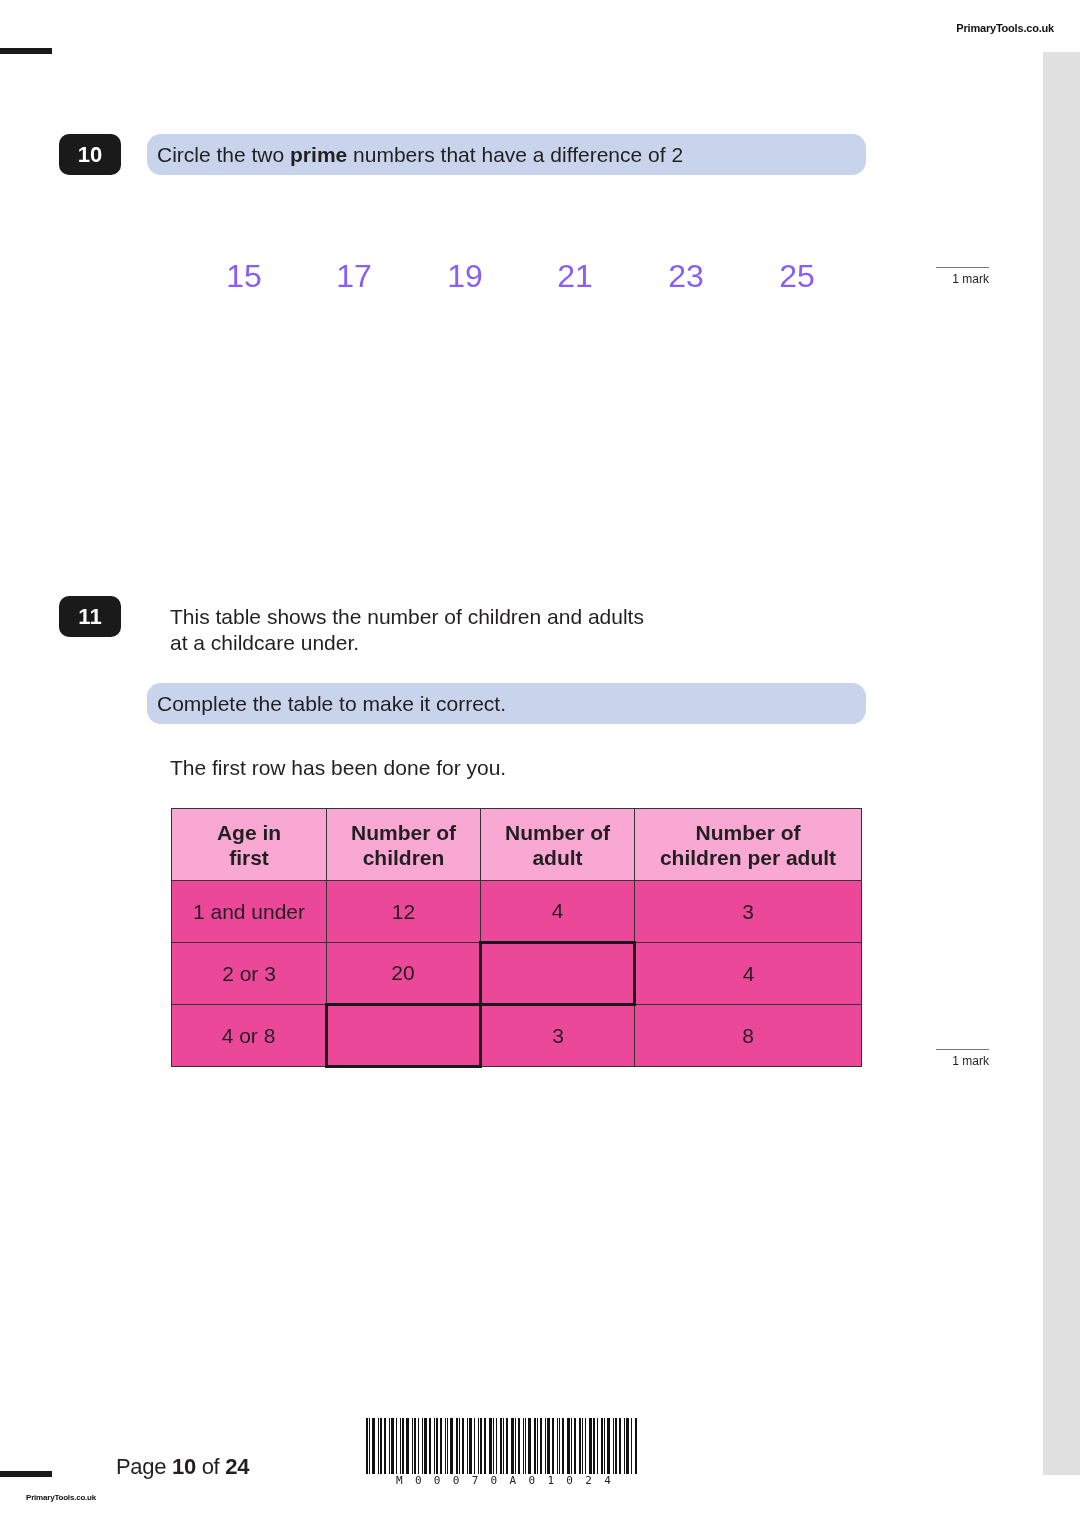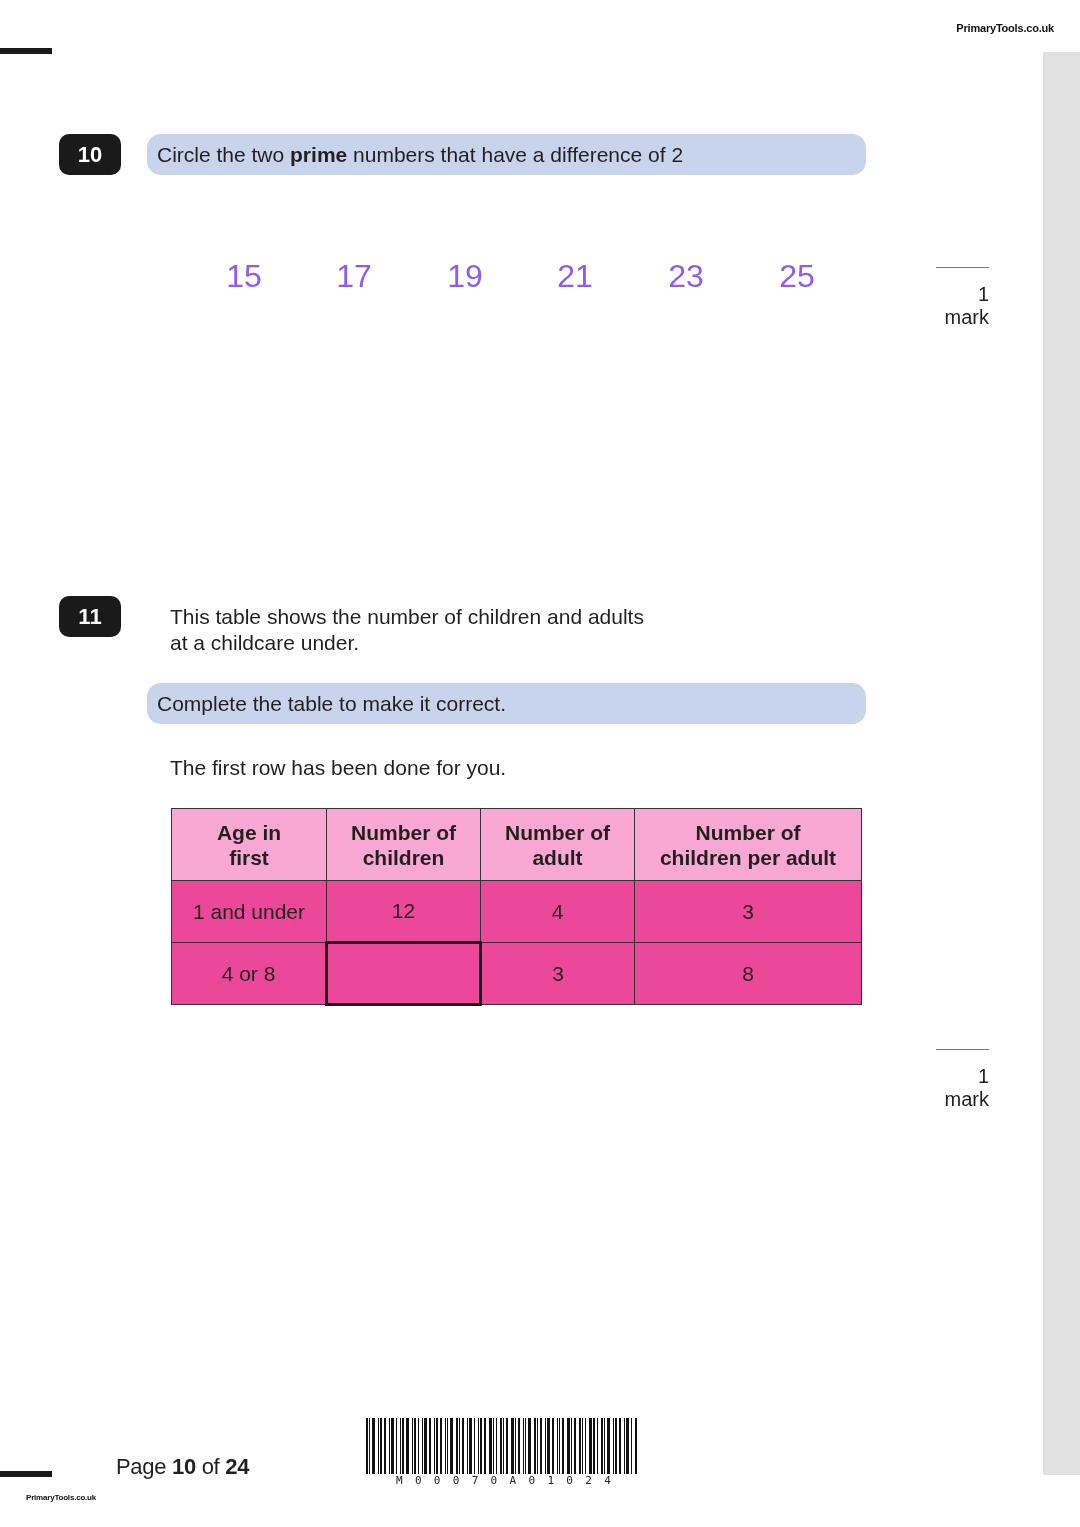--- a/index.html
+++ b/index.html
@@ -13,21 +13,21 @@
   .edge-bar.bottom { top: 1471px; }
   .margin-strip { position: absolute; left: 1043px; top: 52px; width: 37px; height: 1423px; background: #e1e1e1; }
 
   .qnum { position: absolute; left: 59px; width: 62px; height: 41px; background: #1a1a1a; color: #fff; border-radius: 10px; font-weight: bold; font-size: 22px; display: flex; align-items: center; justify-content: center; }
   .instr { position: absolute; left: 147px; width: 719px; height: 41px; background: #c8d3ec; border-radius: 14px; font-size: 21px; display: flex; align-items: center; padding-left: 10px; color: #231f20; }
   .instr b { font-weight: bold; }
 
   .numbers { position: absolute; top: 252px; left: 0; width: 1080px; height: 40px; }
   .numbers span { position: absolute; font-size: 32px; color: #8b5cf6; transform: translateX(-50%); margin-top: 6px; }
 
-  .mark { position: absolute; left: 936px; width: 53px; font-size: 20px; color: #231f20; border-top: 1.5px solid #777; padding-top: 15px; text-align: right; }
+  .mark { position: absolute; left: 936px; width: 53px; font-size: 12px; color: #231f20; border-top: 1.5px solid #777; padding-top: 4px; text-align: right; }
 
   .para { position: absolute; left: 170px; font-size: 21px; line-height: 26px; color: #231f20; }
 
   table.data { position: absolute; left: 171px; top: 808px; border-collapse: collapse; }
   table.data th, table.data td { border: 1.5px solid #333; text-align: center; font-size: 21px; color: #231f20; }
   table.data th { background: #f9a8d4; font-weight: bold; height: 72px; line-height: 25px; }
   table.data td { height: 62px; background: #ec4899; }
   table.data td.answer { border: 3px solid #1a1a1a; }
   .c1 { width: 155px; } .c2 { width: 154px; } .c3 { width: 154px; } .c4 { width: 227px; }
 
@@ -88,20 +88,26 @@
           <div>children per adult</div>
         </th>
     </tr>
   </thead>
   <tbody>
     <tr>
       <td>1 and under</td>
       <td>12</td>
       <td>4</td>
       <td>3</td>
+    </tr>
+    <tr>
+      <td>2 or 3</td>
+      <td>20</td>
+      <td class="answer"></td>
+      <td>4</td>
     </tr>
     <tr>
       <td>4 or 8</td>
       <td class="answer"></td>
       <td>3</td>
       <td>8</td>
     </tr>
   </tbody>
 </table>
 <div class="mark" style="top:1049px;">1 mark</div>

